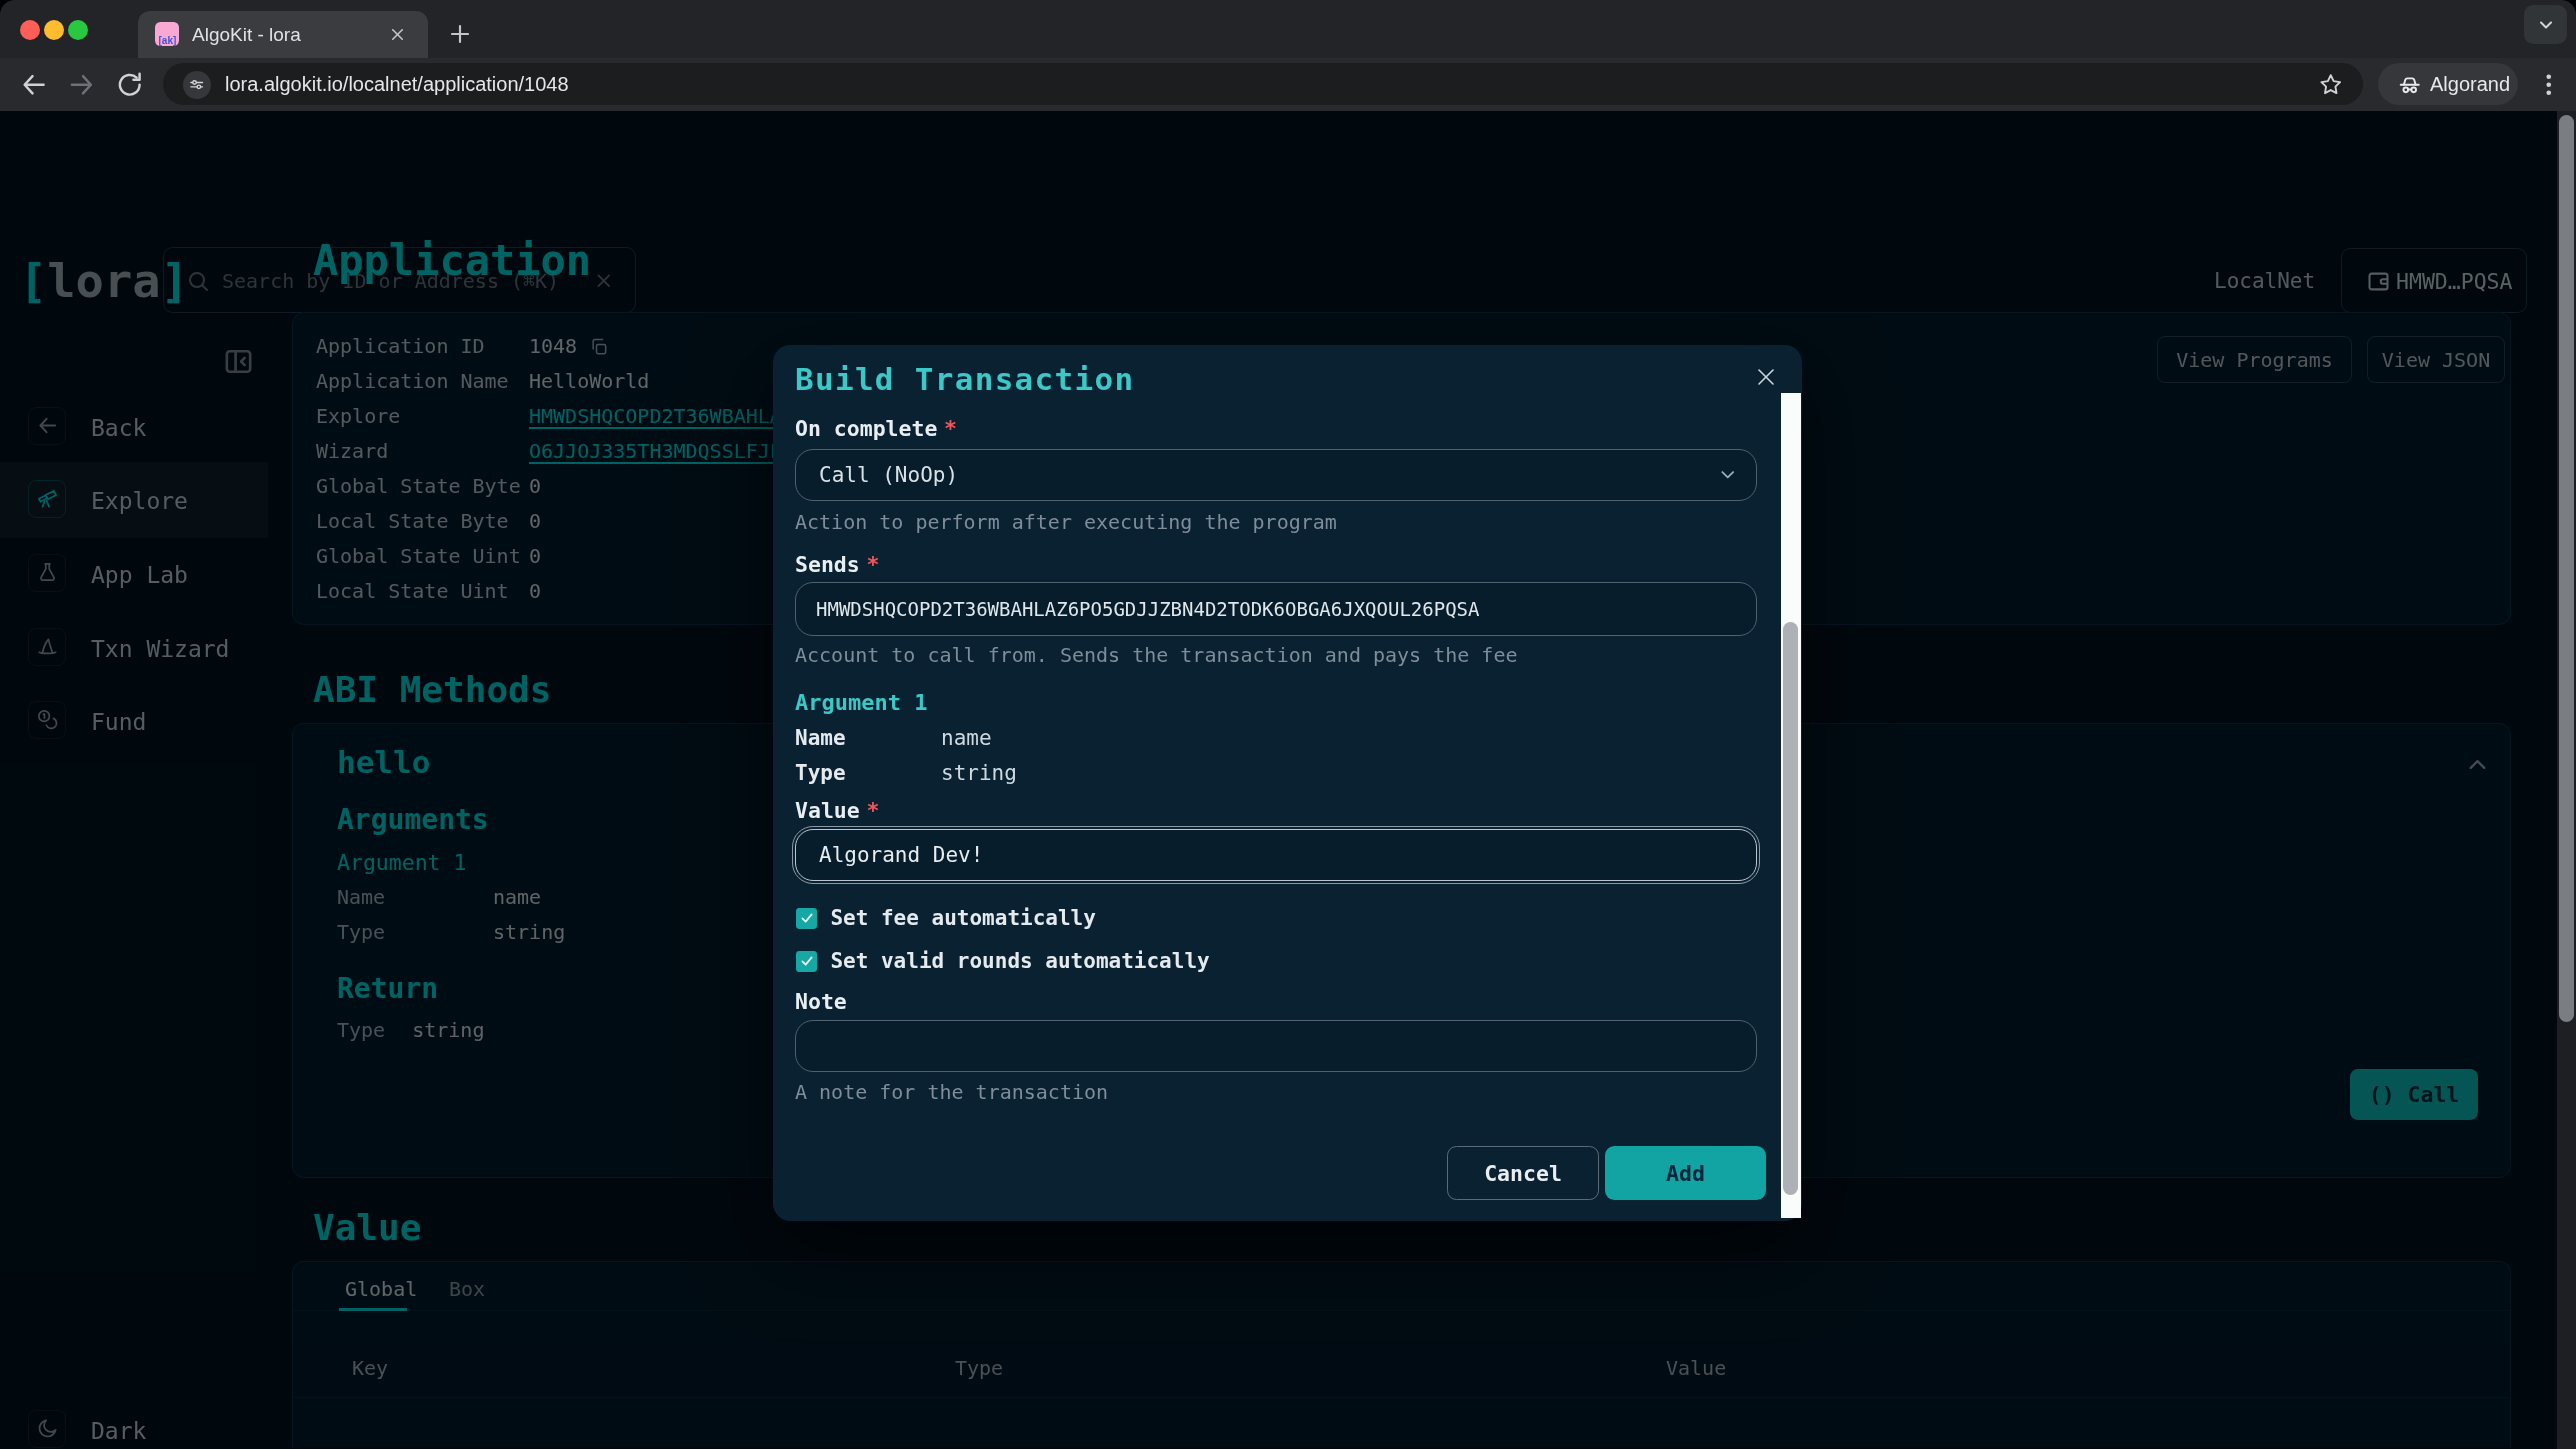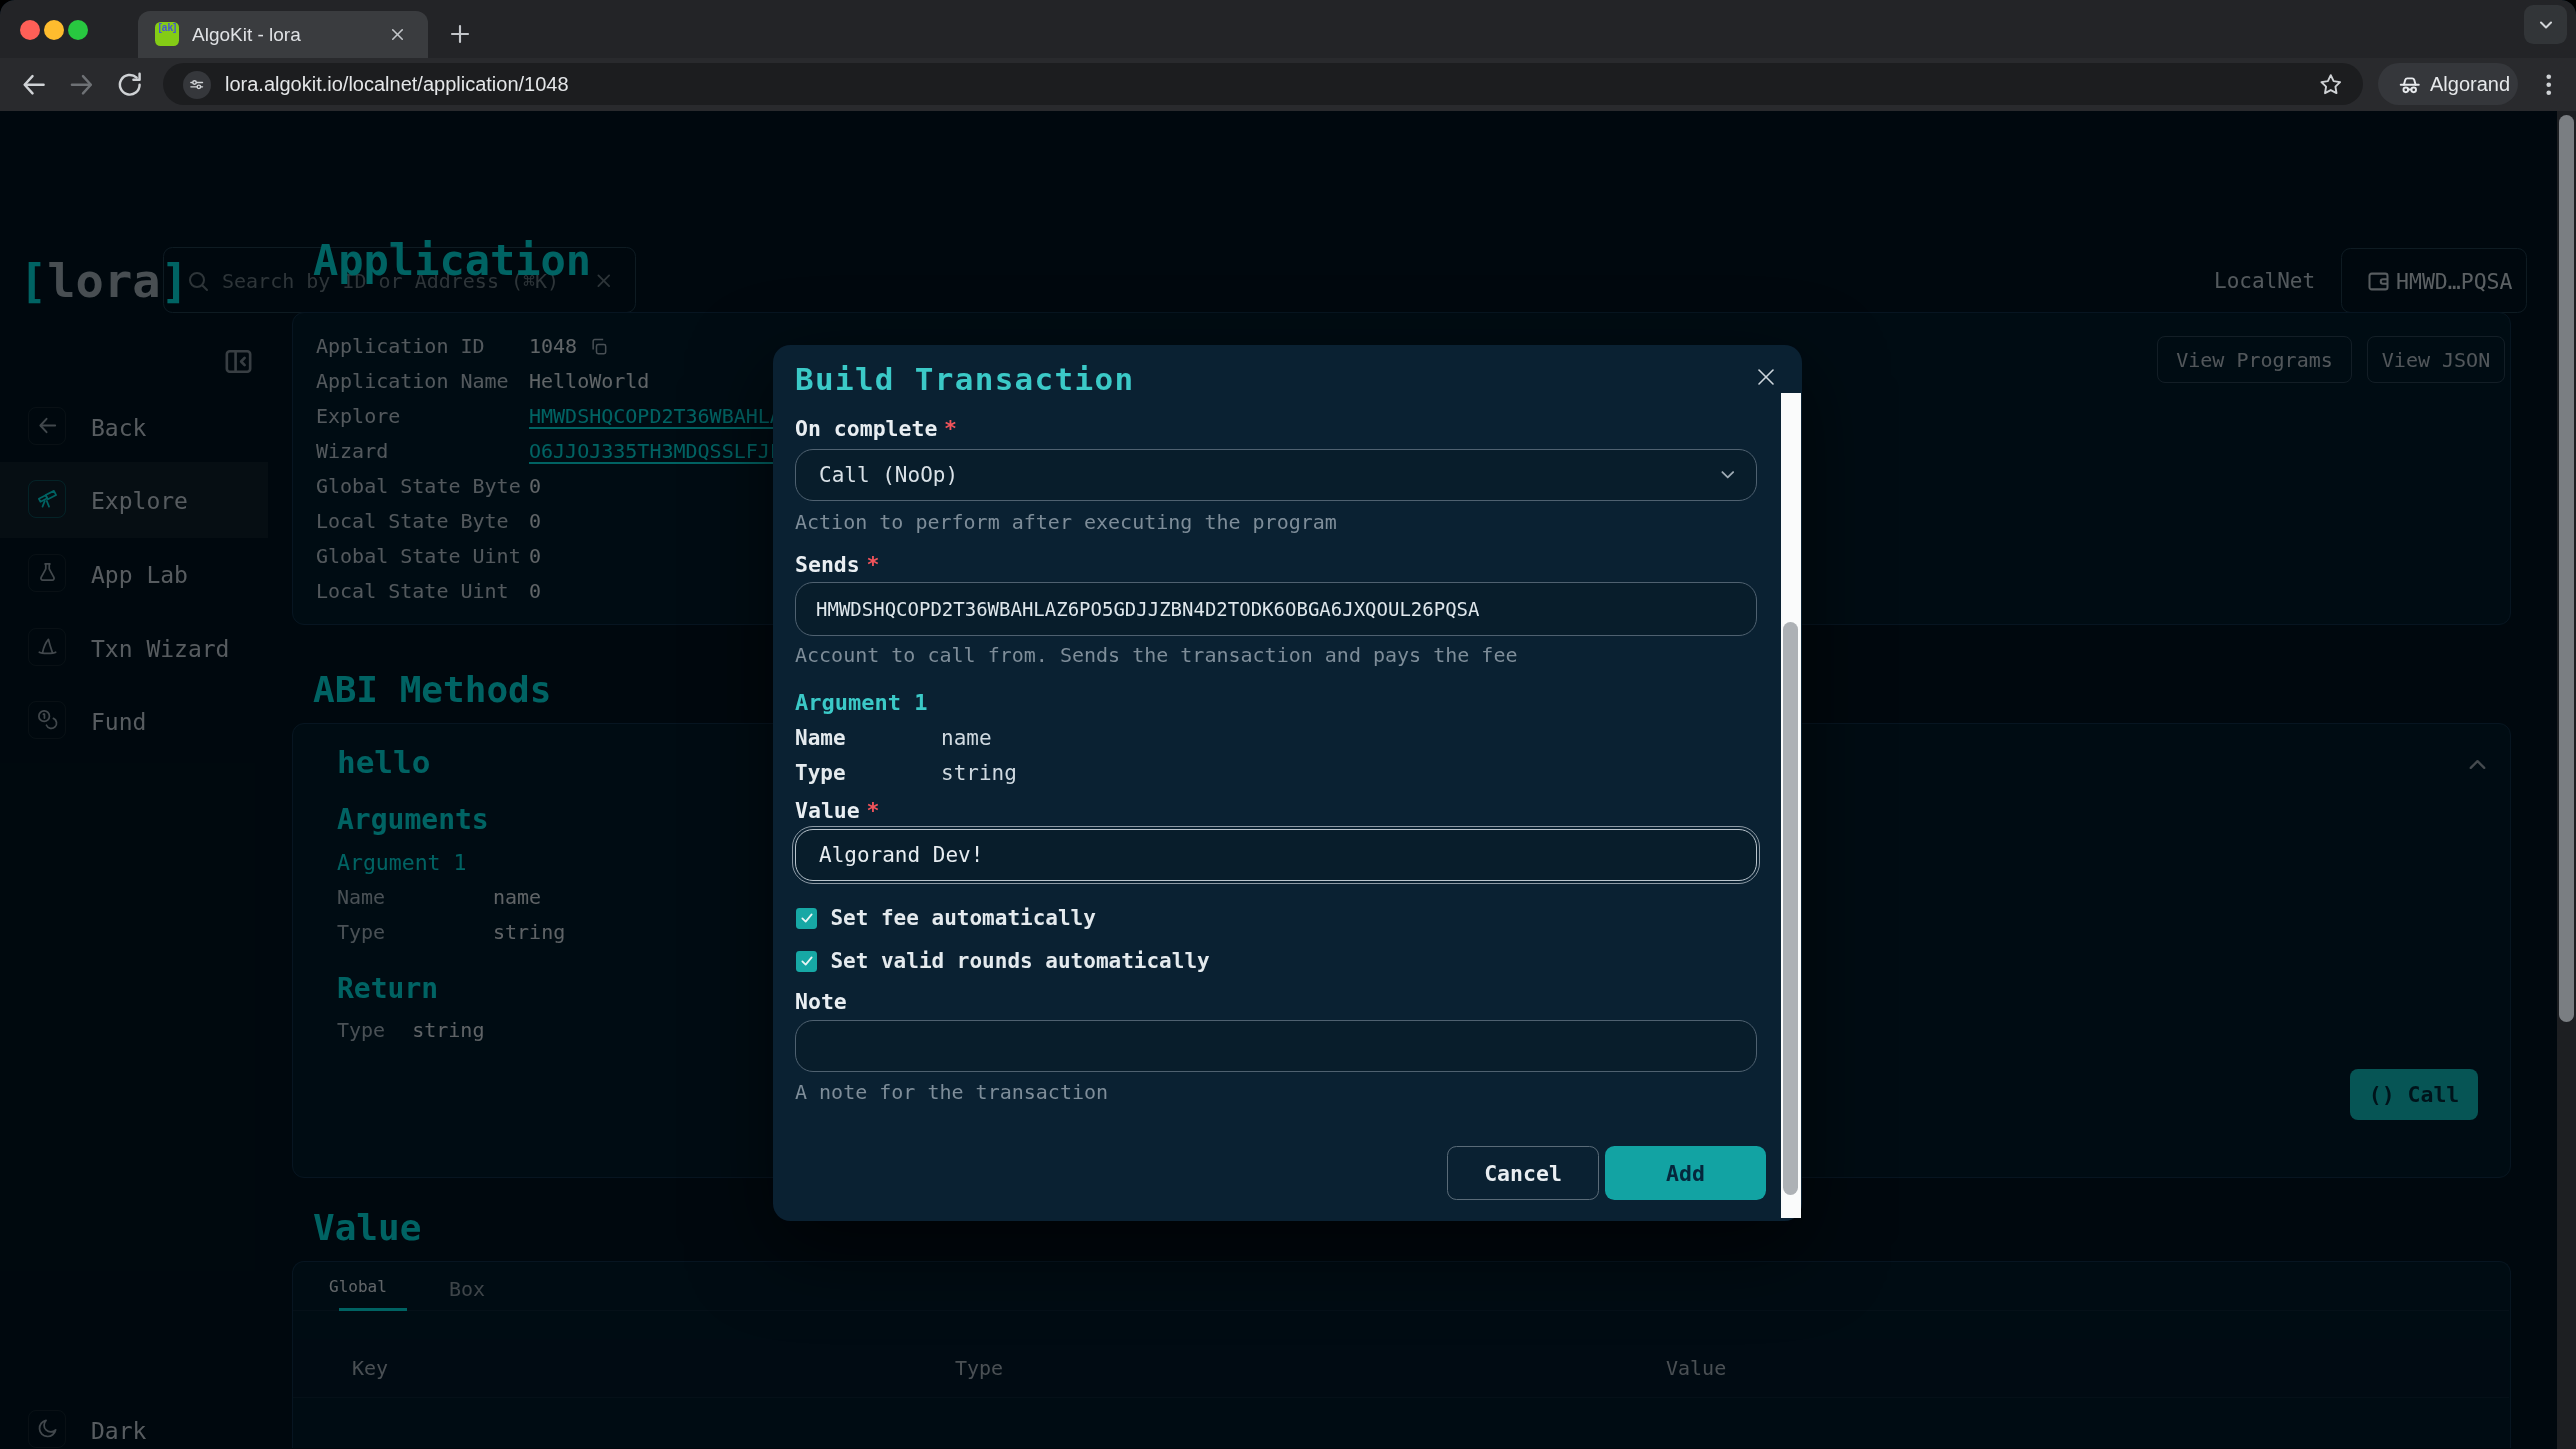--- a/index.html
+++ b/index.html
@@ -11,22 +11,22 @@
     border-radius:14.8px 14.8px 0 0;
   }
   .abs { position:absolute; }
   .sans { font-family:"Liberation Sans","DejaVu Sans",sans-serif; }
   svg { display:block; }
 
   
   #titlebar { left:0; top:0; width:2576px; height:58px; background:#232427; border-radius:14.8px 14.8px 0 0; }
   .light { width:20px; height:20px; border-radius:50%; position:absolute; top:19.5px; }
   #tab { left:138px; top:10.7px; width:290px; height:47px; background:#3a3c3f; border-radius:12px 12px 0 0; }
-  #tab-favicon { left:17.4px; top:11.4px; width:24px; height:24px; background:#84cc16; border-radius:5.4px;
-    display:flex; align-items:flex-start; justify-content:center; color:#4355d8; font-size:10px; font-weight:bold; }
+  #tab-favicon { left:17.4px; top:11.4px; width:24px; height:24px; background:#f9a8d4; border-radius:5.4px;
+    display:flex; align-items:flex-end; justify-content:center; color:#4355d8; font-size:10px; font-weight:bold; }
   #tab-title { left:54px; top:0; height:47px; line-height:47px; color:#e0e2e5; font-size:19px; }
   #tab-close { left:250px; top:14px; width:19px; height:19px; color:#c3c6ca; }
   #newtab-btn { left:444px; top:18px; width:32px; height:32px; color:#c3c6ca; }
   #tabstrip-chevron { left:2524px; top:5.4px; width:43px; height:39px; background:#323538; border-radius:9.4px;
     display:flex; align-items:center; justify-content:center; color:#d2d5d8; }
   #toolbar { left:0; top:58px; width:2576px; height:54px; background:#292a2d; }
   .tool-icon { top:12px; width:29.5px; height:29.5px; }
   #url-pill { left:163px; top:5.4px; width:2200px; height:42px; background:#1c1d1f; border-radius:21.5px; }
   #url-text { left:62px; top:0; height:42px; line-height:42px; color:#e4e6e8; font-size:20px; }
   #incog-pill { left:2378px; top:5.4px; width:140px; height:42px; background:#35373b; border-radius:21.5px; }
@@ -330,21 +330,21 @@
       <div class="abs teal" style="left:44px;top:248px;font-size:28px;font-weight:bold">Return</div>
       <div class="abs" style="left:44px;top:294px;font-size:20px;display:flex">
         <span style="color:#a2b2bc;margin-right:27px">Type</span>
         <span style="color:#d3dce2">string</span>
       </div>
       <div class="abs" style="left:2057px;top:345px;width:128px;height:51px;background:#0fbdbd;border-radius:8px;color:#012b3b;font-size:21.5px;font-weight:bold;display:flex;align-items:center;justify-content:center">() Call</div>
     </div>
 
     <div class="abs teal" style="left:313px;top:1096px;font-size:36px;font-weight:bold">Value</div>
     <div class="abs card" style="left:292px;top:1150px;width:2219px;height:187px;border-radius:12px 12px 0 0;border-bottom:none">
-      <div class="abs" style="left:36px;top:14.8px;font-size:16px;color:#d7e0e6">Global</div>
+      <div class="abs" style="left:52px;top:14.8px;font-size:20px;color:#d7e0e6">Global</div>
       <div class="abs" style="left:156px;top:14.8px;font-size:20px;color:#8b99a3">Box</div>
       <div class="abs" style="left:0;top:48px;width:2216px;height:1.3px;background:#0d2536"></div>
       <div class="abs" style="left:46px;top:46px;width:68px;height:3.4px;background:#01dcdc"></div>
       <div class="abs" style="left:0;top:77px;width:2216px;height:59px;background:#04192a;border-bottom:1.3px solid #0d2536">
         <span class="abs" style="left:59px;top:17.4px;font-size:20px;color:#a5b1bb">Key</span>
         <span class="abs" style="left:662px;top:17.4px;font-size:20px;color:#a5b1bb">Type</span>
         <span class="abs" style="left:1373px;top:17.4px;font-size:20px;color:#a5b1bb">Value</span>
       </div>
     </div>
   </div>

